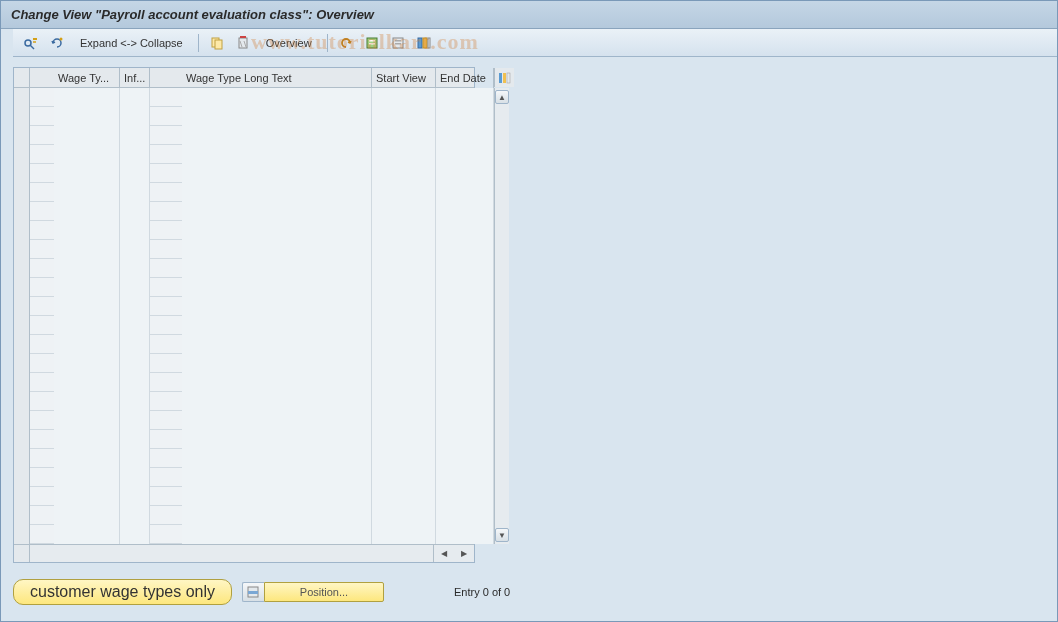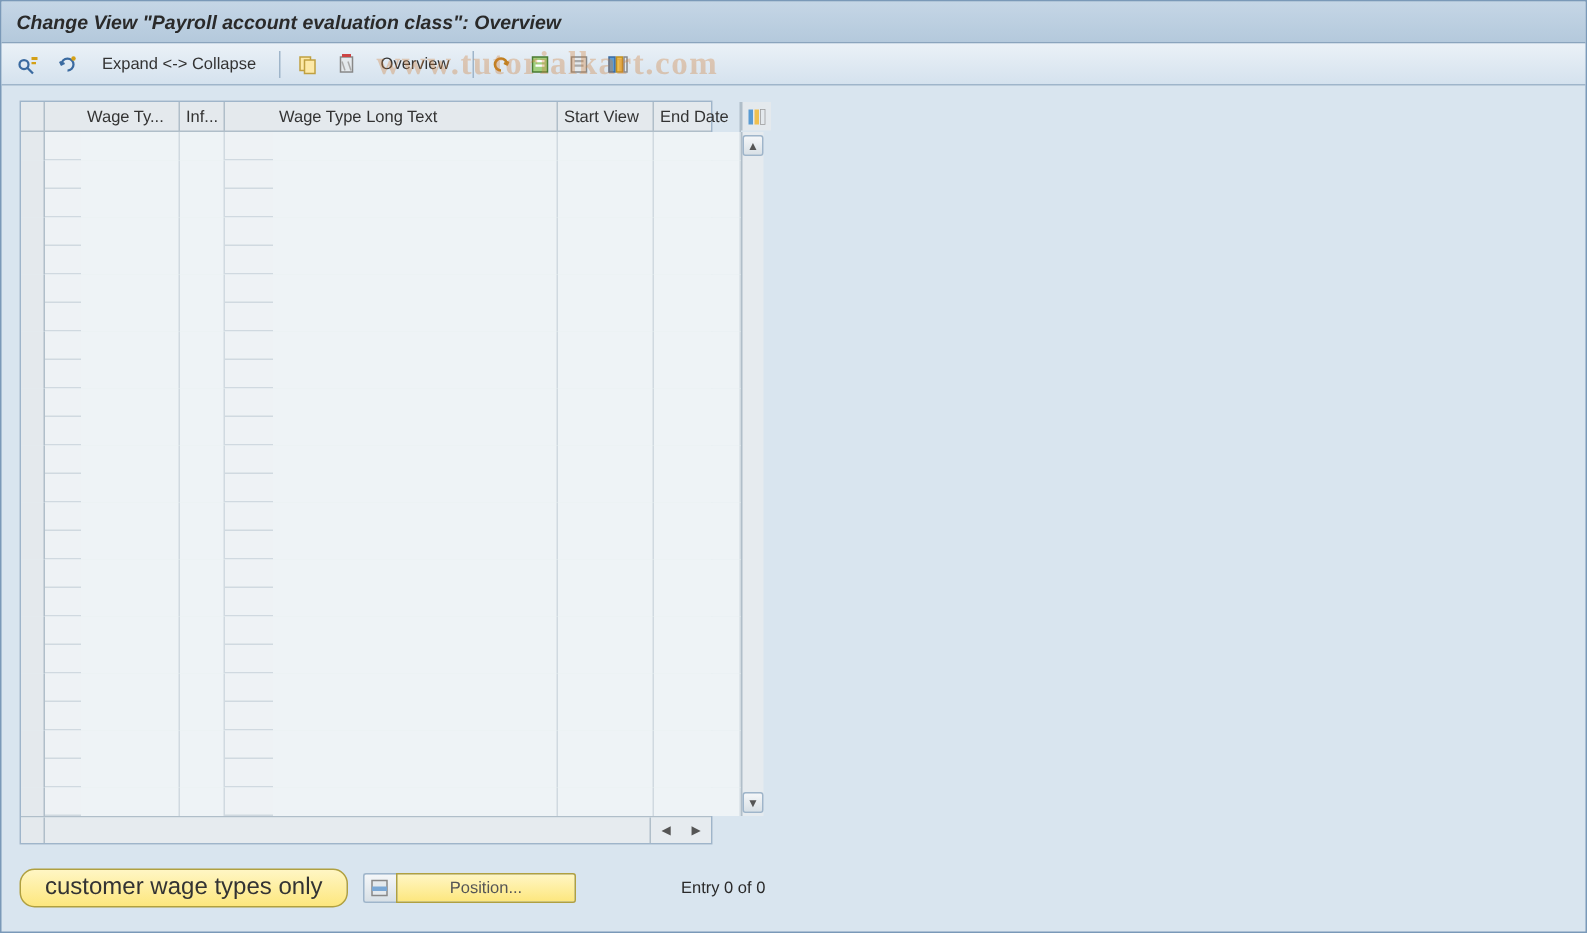--- a/index.html
+++ b/index.html
@@ -23,20 +23,21 @@
       color: #2a2a2a;
     }
     .toolbar {
       background: linear-gradient(to bottom, #eaf1f7 0%, #d5e2ee 100%);
       padding: 4px 8px;
       border-bottom: 1px solid #9fb5ca;
       display: flex;
       align-items: center;
       gap: 6px;
       height: 28px;
+      margin-left: 12px;
     }
     .toolbar .icon-btn {
       width: 20px;
       height: 20px;
       display: flex;
       align-items: center;
       justify-content: center;
       border: 1px solid transparent;
       cursor: pointer;
       border-radius: 2px;

